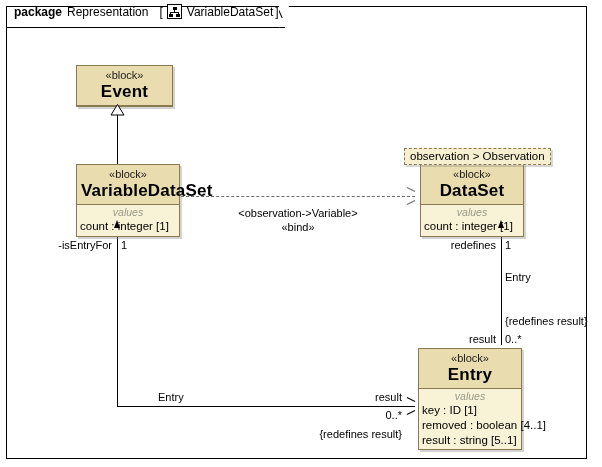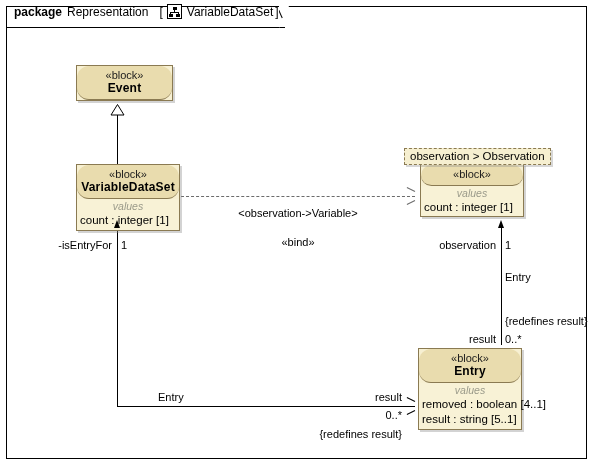--- a/index.html
+++ b/index.html
@@ -115,29 +115,28 @@
     background: #f7f0d2;
     box-shadow: 2px 2px 0 rgba(140,140,140,0.38);
     z-index: 2;
   }
   .block-header {
     background: #e9dcae;
     border-bottom: 1px solid #8a7a52;
     text-align: center;
     padding: 3px 4px 4px 4px;
     line-height: 1.15;
-    border-radius: 12px;
   }
   .block .stereo {
     font-size: 11px;
     color: #1b1b1b;
     display: block;
   }
   .block .bname {
-    font-size: 12px;
+    font-size: 17px;
     font-weight: bold;
     color: #000;
     display: block;
     letter-spacing: 0.2px;
   }
   .compartment {
     background: #f8f2d6;
     padding: 0 0 2px 0;
   }
   .compartment-title {
@@ -289,67 +288,69 @@
     </div>
   </div>
 
   <div class="obs-tab" style="left:404px; top:148px;">
     <span>observation &gt; Observation</span>
   </div>
 
   <div class="block" style="left:420px; top:164px; width:104px;">
     <div class="block-header">
       <span class="stereo">«block»</span>
+      <span class="bname">DataSet</span>
     </div>
     <div class="compartment">
       <span class="compartment-title">values</span>
       <span class="prop">count : integer [1]</span>
     </div>
   </div>
 
   <div class="dashln" style="left:181px; top:196px; width:234px;"></div>
   <div class="open-arrow-dash" style="left:406px; top:190px;">
     <i class="a1"></i>
       <i class="a2"></i>
   </div>
   <div class="lbl center" style="left:218px; top:207px; width:160px;">&lt;observation-&gt;Variable&gt;</div>
-  <div class="lbl center" style="left:218px; top:236px; width:160px;">«bind»</div>
+  <div class="lbl center" style="left:218px; top:221px; width:160px;">«bind»</div>
 
   <div class="tri-solid-up" style="left:114px; top:220px;"></div>
   <div class="ln ln-v" style="left:117px; top:227px; height:180px;"></div>
   <div class="ln ln-h" style="left:117px; top:406px; width:298px;"></div>
   <div class="open-arrow-r" style="left:406px; top:400px;">
     <i class="a1"></i>
       <i class="a2"></i>
   </div>
 
   <div class="lbl right" style="left:20px; top:239px; width:92px;text-align:right;">-isEntryFor</div>
   <div class="lbl" style="left:121px; top:239px;">1</div>
 
   <div class="lbl" style="left:158px; top:391px;">Entry</div>
   <div class="lbl right" style="left:320px; top:391px; width:82px;">result</div>
   <div class="lbl right" style="left:320px; top:409px; width:82px;">0..*</div>
   <div class="lbl right" style="left:240px; top:428px; width:162px;">{redefines result}</div>
 
   <div class="tri-solid-up" style="left:498px; top:220px;"></div>
   <div class="ln ln-v" style="left:501px; top:227px; height:118px;"></div>
 
-  <div class="lbl right" style="left:410px; top:239px; width:86px;">observation</div>
+  <div class="lbl right" style="left:410px; top:239px; width:86px;">redefines</div>
   <div class="lbl" style="left:505px; top:239px;">1</div>
   <div class="lbl" style="left:505px; top:271px;">Entry</div>
   <div class="lbl" style="left:505px; top:315px;">{redefines result}</div>
   <div class="lbl right" style="left:420px; top:333px; width:76px;">result</div>
   <div class="lbl" style="left:505px; top:333px;">0..*</div>
 
   <div class="block" style="left:418px; top:348px; width:104px;">
     <div class="block-header">
       <span class="stereo">«block»</span>
       <span class="bname">Entry</span>
     </div>
     <div class="compartment">
       <span class="compartment-title">values</span>
+      <span class="prop">key : ID [1]</span>
       <span class="prop">removed : boolean [4..1]</span>
       <span class="prop">result : string [5..1]</span>
     </div>
   </div>
 
   <div class="gutter"></div>
 </div>
 
 </body></html>

